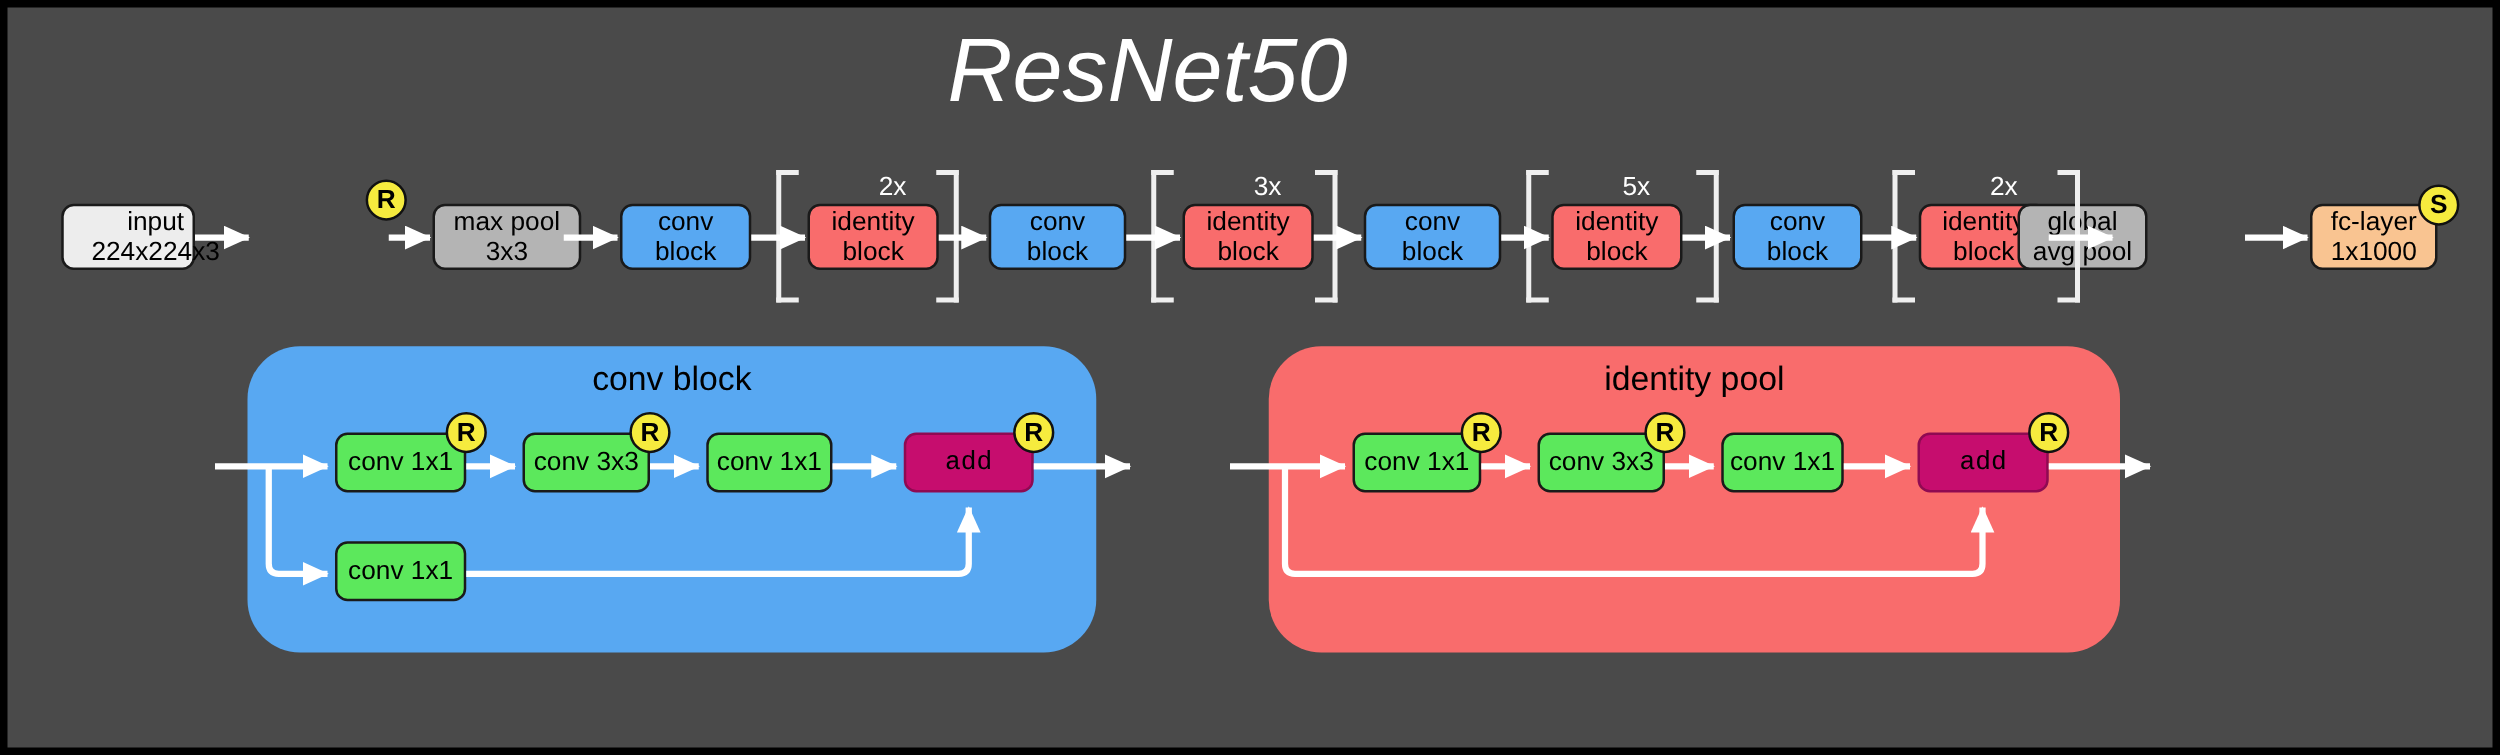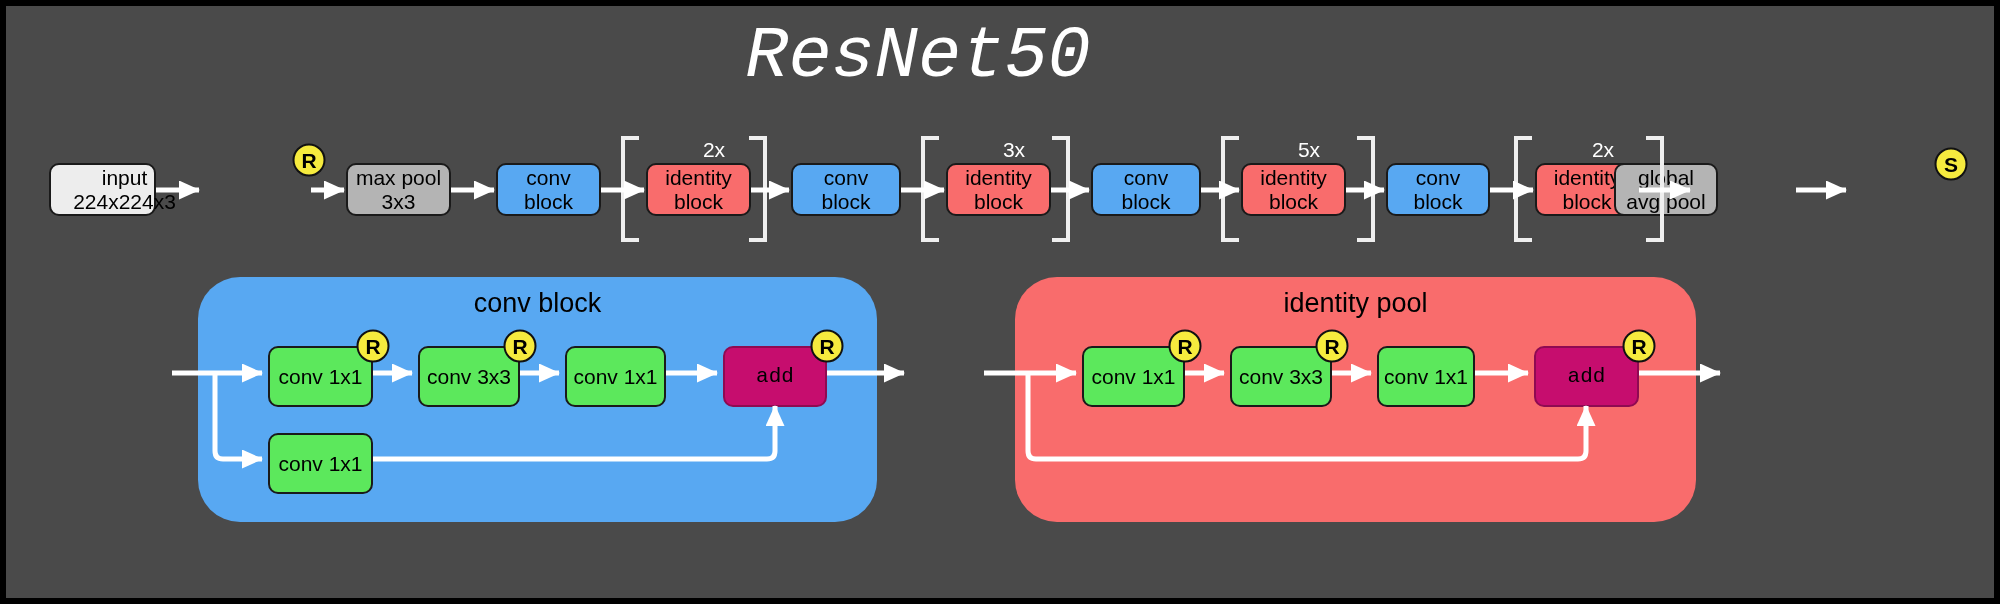--- a/index.html
+++ b/index.html
@@ -3,21 +3,21 @@
 <meta charset="utf-8">
 <style>
   html,body{margin:0;padding:0;background:#000;}
   .canvas{
     position:relative;width:2000px;height:604px;box-sizing:border-box;
     background:var(--bg,#4a4a4a);border:6px solid #000;overflow:hidden;
     font-family:"Liberation Sans",sans-serif;
   }
   .title{
     position:absolute;left:912px;top:10px;transform:translateX(-50%);
-    font-size:72px;font-style:italic;font-weight:500;color:#fff;white-space:nowrap;font-family:Liberation Mono, monospace;
+    font-size:72px;font-style:italic;font-weight:500;color:#fff;white-space:nowrap;
   }
   .wires{position:absolute;left:0;top:0;z-index:3;pointer-events:none;}
   .node{
     position:absolute;top:157px;height:53px;box-sizing:border-box;z-index:2;
     border:2px solid #1a1a1a;border-radius:10px;
     display:flex;flex-direction:column;justify-content:center;align-items:center;
     font-size:21px;line-height:24px;color:#000;text-align:center;
   }
   .kind-io{background:var(--io,#ededed);padding-left:44px;}
   .kind-conv{background:var(--green,#5ce85c);}
@@ -35,21 +35,21 @@
   .panel{
     position:absolute;top:271px;height:245px;border-radius:42px;z-index:1;
   }
   .panel-blue{background:var(--blue,#58a8f2);}
   .panel-red{background:var(--red,#f96c6c);}
   .panel-title{
     position:absolute;top:11px;left:0;width:100%;text-align:center;
     font-size:27px;color:#000;
   }
   .pblock{
-    position:absolute;top:69px;height:61px;box-sizing:border-box;
+    position:absolute;top:69px;height:48px;box-sizing:border-box;
     border:2px solid #1a1a1a;border-radius:10px;background:var(--green,#5ce85c);
     display:flex;justify-content:center;align-items:center;
     font-size:21px;color:#000;
   }
   .pblock-skip{top:156px;}
   .pblock-add{background:var(--magenta,#c60d6e);border-color:#8f0a52;font-family:Liberation Mono, monospace;}
   .badge{
     position:absolute;width:33px;height:33px;box-sizing:border-box;z-index:4;
     transform:translate(-50%,-50%);border-radius:50%;
     background:var(--yellow,#f6eb3e);border:2.5px solid #111;
@@ -98,21 +98,21 @@
       <path d="M1326,367 H1365" marker-end="url(#ah)"></path>
       <path d="M1469,367 H1522" marker-end="url(#ah)"></path>
       <path d="M1633,367 H1714" marker-end="url(#ah)"></path>
     </g>
   </svg>
 
   <div class="node kind-io" style="left:43px;width:107px">
     <div>input</div>
     <div>224x224x3</div>
   </div>
-  <div class="node kind-pool" style="left:340px;width:105px">
+  <div class="node kind-pool" style="left:340px;width:119px">
     <div>max pool</div>
     <div>3x3</div>
   </div>
   <div class="node kind-convblock" style="left:490px;width:105px">
     <div>conv</div>
     <div>block</div>
   </div>
   <div class="node kind-identity" style="left:640px;width:105px">
     <div>identity</div>
     <div>block</div>
@@ -138,20 +138,24 @@
     <div>block</div>
   </div>
   <div class="node kind-identity" style="left:1529px;width:104px">
     <div>identity</div>
     <div>block</div>
   </div>
   <div class="node kind-pool" style="left:1608px;width:104px">
     <div>global</div>
     <div>avg pool</div>
   </div>
+  <div class="node kind-fc" style="left:1842px;width:102px">
+    <div>fc-layer</div>
+    <div>1x1000</div>
+  </div>
 
   <div class="brk brk-l" style="left:615px"></div>
   <div class="brk brk-r" style="left:743px"></div>
   <div class="repeat" style="left:692px">2x</div>
 
   <div class="brk brk-l" style="left:915px"></div>
   <div class="brk brk-r" style="left:1046px"></div>
   <div class="repeat" style="left:992px">3x</div>
 
   <div class="brk brk-l" style="left:1215px"></div>

